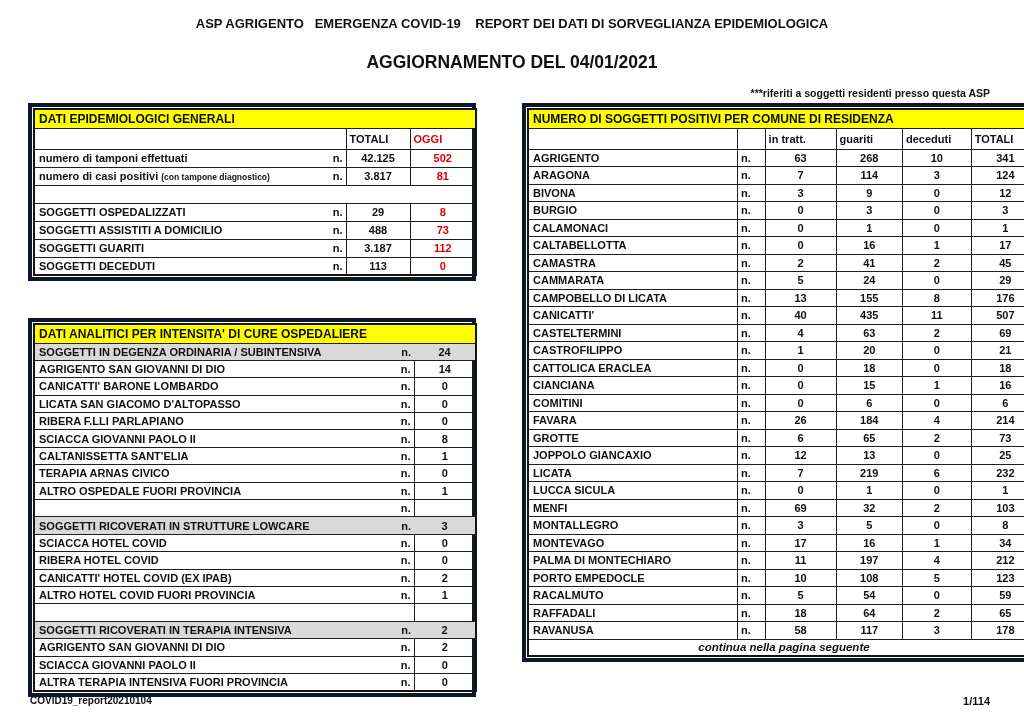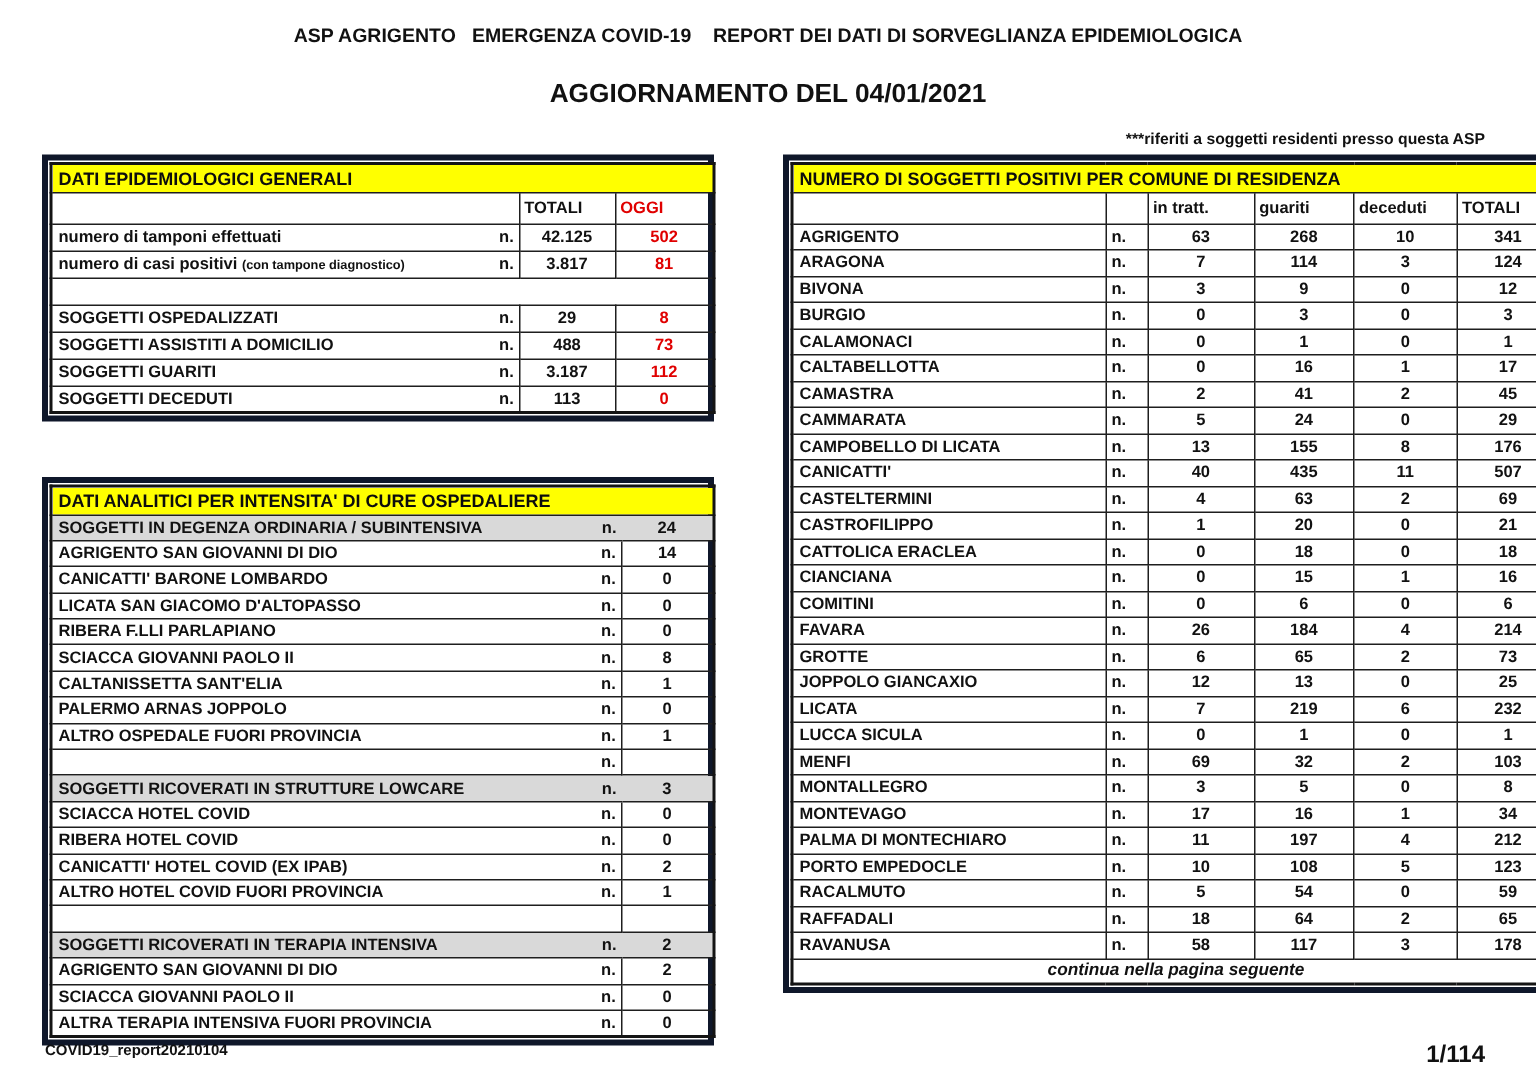--- a/index.html
+++ b/index.html
@@ -57,21 +57,21 @@
   .com .namecell { text-align:left; padding-left:4px; }
   .com .ncell { text-align:left; padding-left:3px; }
   .com tfoot td {
     height:17px; text-align:center; font-style:italic; font-size:11.5px;
   }
 
   .footer-filename {
     position:absolute; left:30px; top:695px; font-weight:bold; font-size:10px;
   }
   .footer-page {
-    position:absolute; right:34px; top:695px; font-weight:bold; font-size:16px;
+    position:absolute; right:34px; top:695px; font-weight:bold; font-size:11px;
   }
 </style>
 </head>
 <body>
 
 <div class="page">
 
   <div class="page-title">ASP AGRIGENTO   EMERGENZA COVID-19    REPORT DEI DATI DI SORVEGLIANZA EPIDEMIOLOGICA</div>
   <div class="page-subtitle">AGGIORNAMENTO DEL 04/01/2021</div>
   <div class="asp-note">***riferiti a soggetti residenti presso questa ASP</div>
@@ -165,21 +165,21 @@
           </tr>
           <tr>
             <td class="lblcell"><span class="nlab">n.</span><span>SCIACCA GIOVANNI PAOLO II</span></td>
             <td class="val">8</td>
           </tr>
           <tr>
             <td class="lblcell"><span class="nlab">n.</span><span>CALTANISSETTA SANT'ELIA</span></td>
             <td class="val">1</td>
           </tr>
           <tr>
-            <td class="lblcell"><span class="nlab">n.</span><span>PALERMO ARNAS JOPPOLO</span></td>
+            <td class="lblcell"><span class="nlab">n.</span><span>TERAPIA ARNAS CIVICO</span></td>
             <td class="val">0</td>
           </tr>
           <tr>
             <td class="lblcell"><span class="nlab">n.</span><span>ALTRO OSPEDALE FUORI PROVINCIA</span></td>
             <td class="val">1</td>
           </tr>
           <tr>
             <td class="lblcell"><span class="nlab">n.</span><span></span></td>
             <td class="val"></td>
           </tr>

